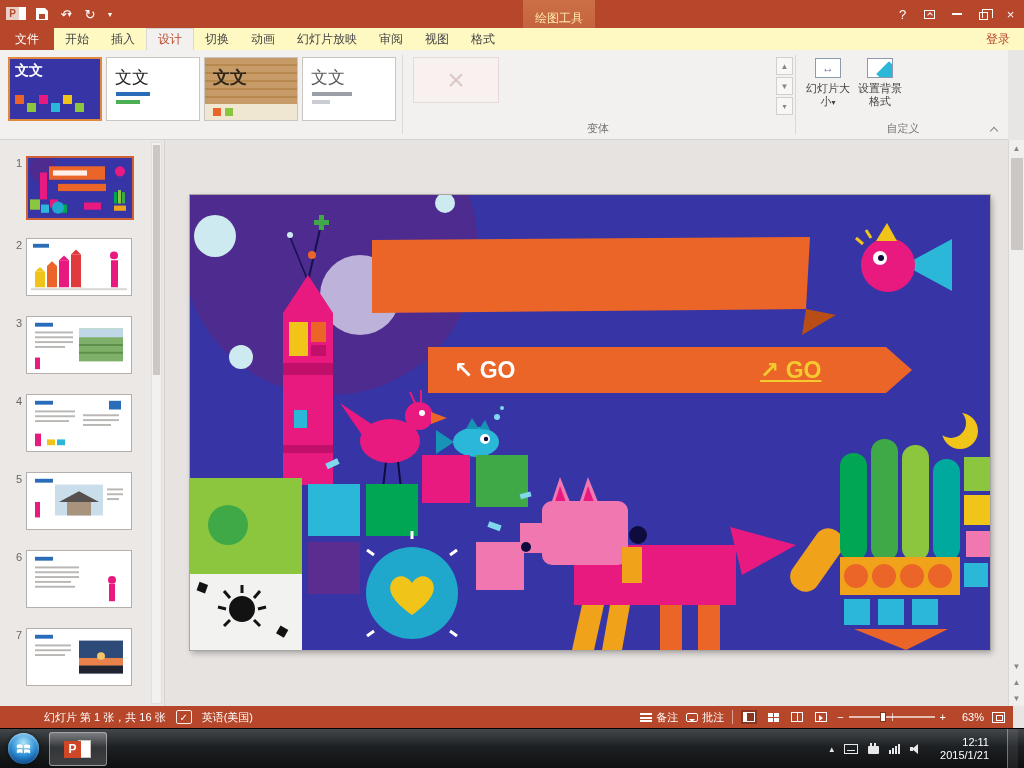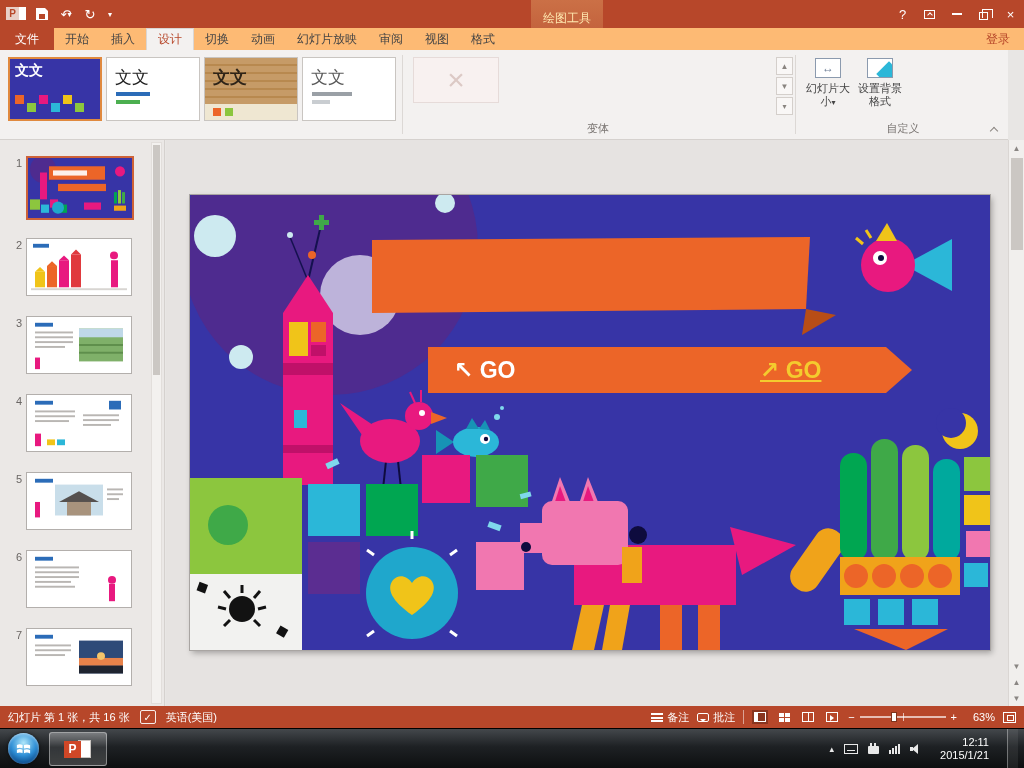--- a/index.html
+++ b/index.html
@@ -10,31 +10,31 @@
   .titlebar{position:absolute;top:0;left:0;right:0;height:28px;background:#B7472A;color:#fff;}
   .qat{position:absolute;left:6px;top:0;height:28px;display:flex;align-items:center;gap:8px;}
   .qicon{display:flex;align-items:center;justify-content:center;height:20px;min-width:16px;color:#fff;font-size:13px;cursor:default;}
   .appico{position:relative;width:20px;height:16px;}
   .appico .pg{position:absolute;right:0;top:1px;width:9px;height:13px;background:#fff;}
   .appico .pb{position:absolute;left:0;top:1px;width:13px;height:13px;background:#E8CFC7;color:#B7472A;font-weight:bold;font-size:10px;display:flex;align-items:center;justify-content:center;}
   .floppy{position:relative;width:12px;height:12px;background:#fff;clip-path:polygon(0 0,75% 0,100% 25%,100% 100%,0 100%);}
   .floppy:before{content:"";position:absolute;left:3px;top:6px;width:6px;height:5px;background:#B7472A;}
   .caret-sm{font-size:8px;margin-left:-4px;}
   .title-text{position:absolute;left:185px;width:330px;top:0;height:28px;display:flex;align-items:center;justify-content:center;font-size:12px;white-space:nowrap;}
-  .context-group{position:absolute;left:523px;top:0;height:28px;padding:18px 12px;display:flex;align-items:center;background:linear-gradient(#CB7046,#C2603B);color:#FFE9B0;font-size:12px;margin-left:8px;}
+  .context-group{position:absolute;left:523px;top:0;height:28px;padding:18px 12px;display:flex;align-items:center;background:linear-gradient(#CB7046,#C2603B);color:#FFE9B0;font-size:12px;}
   .win-controls{position:absolute;right:0;top:0;height:28px;display:flex;}
   .wbtn{width:27px;height:28px;display:flex;align-items:center;justify-content:center;color:#fff;font-size:13px;}
   .min-glyph{width:10px;height:2px;background:#fff;}
   .restore-glyph{position:relative;width:9px;height:8px;border:1px solid #fff;margin-top:3px;}
   .restore-glyph:before{content:"";position:absolute;left:2px;top:-4px;width:9px;height:8px;border:1px solid #fff;border-bottom:none;}
   .ribopt-glyph{width:11px;height:9px;border:1px solid #fff;position:relative;}
   .ribopt-glyph:before{content:"";position:absolute;left:3px;top:2px;width:3px;height:3px;border-left:1px solid #fff;border-top:1px solid #fff;transform:rotate(45deg);}
 
   
-  .tabrow{position:absolute;top:28px;left:0;right:0;height:22px;background:#fdba74;display:flex;align-items:stretch;font-size:12px;}
+  .tabrow{position:absolute;top:28px;left:0;right:0;height:22px;background:#fef9c3;display:flex;align-items:stretch;font-size:12px;}
   .tab-file{background:#B7472A;color:#fff;padding:0 15px;display:flex;align-items:center;}
   .tab{padding:0 11px;display:flex;align-items:center;color:#454545;}
   .tab.active{background:#F3F1F0;border:1px solid #DAD6D3;border-bottom:none;color:#B7472A;}
   .signin{margin-left:auto;padding:0 14px;display:flex;align-items:center;color:#B7472A;}
 
   
   .ribbon{position:absolute;top:50px;left:0;right:16px;height:90px;background:#F3F1F0;border-bottom:1px solid #D5D1CE;}
   .theme{position:absolute;top:7px;width:94px;height:64px;background:#fff;border:1px solid #C9C5C1;overflow:hidden;}
   .theme.selected{border:2px solid #E0893E;}
   .t-dark{width:100%;height:100%;background:#3734A6;position:relative;}
@@ -85,21 +85,21 @@
   .h-ml{left:-4px;top:calc(50% - 4px)}.h-mr{right:-4px;top:calc(50% - 4px)}
   .h-bl{left:-4px;bottom:-4px}.h-bm{left:calc(50% - 4px);bottom:-4px}.h-br{right:-4px;bottom:-4px}
   .rotate-handle{position:absolute;left:calc(50% - 7px);top:-24px;width:14px;height:14px;}
 
   .vscroll{position:absolute;right:0;top:0;width:16px;bottom:0;background:#F1EFED;border-left:1px solid #DAD6D3;display:flex;flex-direction:column;align-items:center;}
   .vs-arrow{width:16px;height:16px;display:flex;align-items:center;justify-content:center;color:#8A8683;font-size:8px;}
   .vthumb{width:12px;height:92px;background:#CBC7C3;margin-top:2px;}
   .vs-bottom{margin-top:auto;display:flex;flex-direction:column;}
 
   
-  .statusbar{position:absolute;left:0;right:0;bottom:40px;height:22px;background:#B7472A;color:#fff;display:flex;align-items:center;font-size:11px;}
+  .statusbar{position:absolute;left:0;right:11px;bottom:40px;height:22px;background:#B7472A;color:#fff;display:flex;align-items:center;font-size:11px;padding-left:36px;}
   .sb-item{padding:0 8px;white-space:nowrap;}
   .sb-spell{display:flex;align-items:center;justify-content:center;width:16px;height:14px;border:1px solid rgba(255,255,255,.9);border-radius:2px;font-size:10px;margin:0 2px;}
   .sb-right{margin-left:auto;display:flex;align-items:center;gap:8px;padding-right:8px;}
   .sb-btn{display:flex;align-items:center;gap:4px;white-space:nowrap;}
   .ico-notes{width:12px;height:9px;border-top:2px solid #fff;border-bottom:2px solid #fff;position:relative;}
   .ico-notes:before{content:"";position:absolute;left:0;top:2.5px;width:12px;height:2px;background:#fff;}
   .ico-comment{width:12px;height:9px;border:1px solid #fff;border-radius:2px;position:relative;}
   .ico-comment:before{content:"";position:absolute;left:2px;bottom:-4px;border:3px solid transparent;border-top-color:#fff;}
   .sb-sep{width:1px;height:14px;background:rgba(255,255,255,.5);}
   .view-ico{width:16px;height:14px;display:flex;align-items:center;justify-content:center;}

